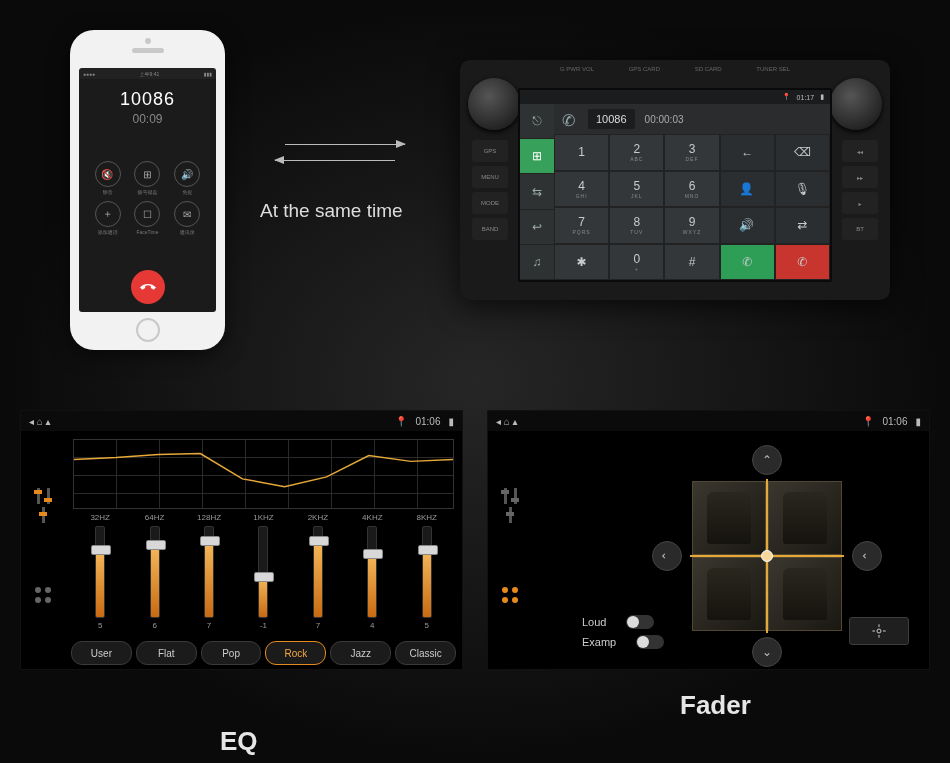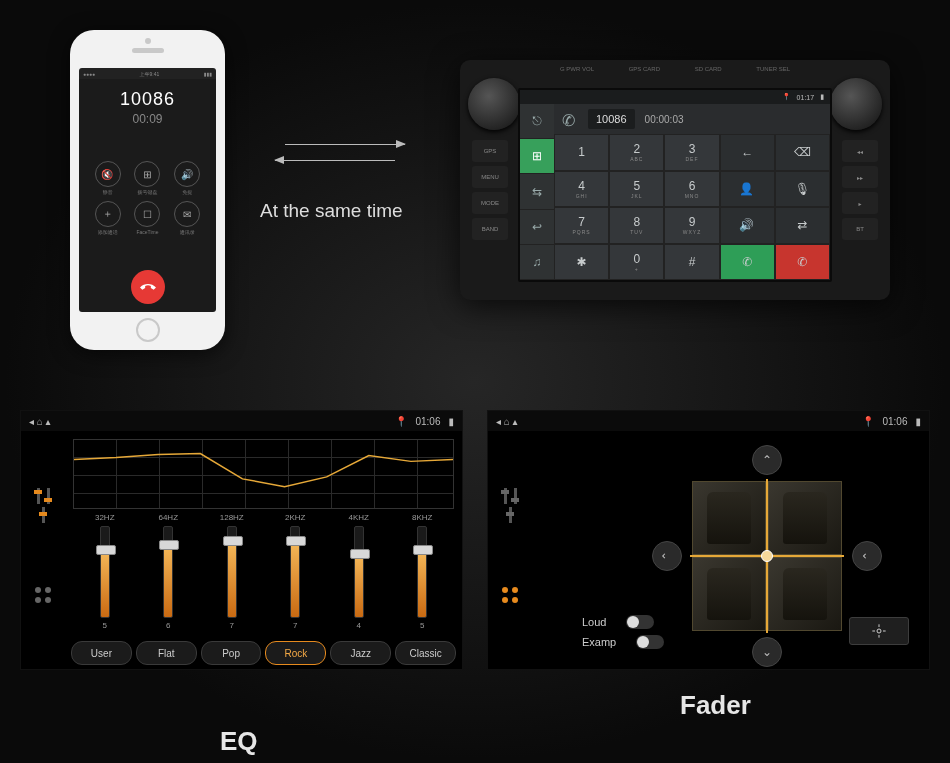--- a/index.html
+++ b/index.html
@@ -279,20 +279,28 @@
             </div>
             <div class="band">
               <div class="lbl">128HZ</div>
               <div class="track">
                 <div class="fill" style="height:85%"></div>
                 <div class="thumb" style="bottom:calc(85% - 5px)"></div>
               </div>
               <div class="val">7</div>
             </div>
             <div class="band">
+              <div class="lbl">1KHZ</div>
+              <div class="track">
+                <div class="fill" style="height:45%"></div>
+                <div class="thumb" style="bottom:calc(45% - 5px)"></div>
+              </div>
+              <div class="val">-1</div>
+            </div>
+            <div class="band">
               <div class="lbl">2KHZ</div>
               <div class="track">
                 <div class="fill" style="height:85%"></div>
                 <div class="thumb" style="bottom:calc(85% - 5px)"></div>
               </div>
               <div class="val">7</div>
             </div>
             <div class="band">
               <div class="lbl">4KHZ</div>
               <div class="track">

